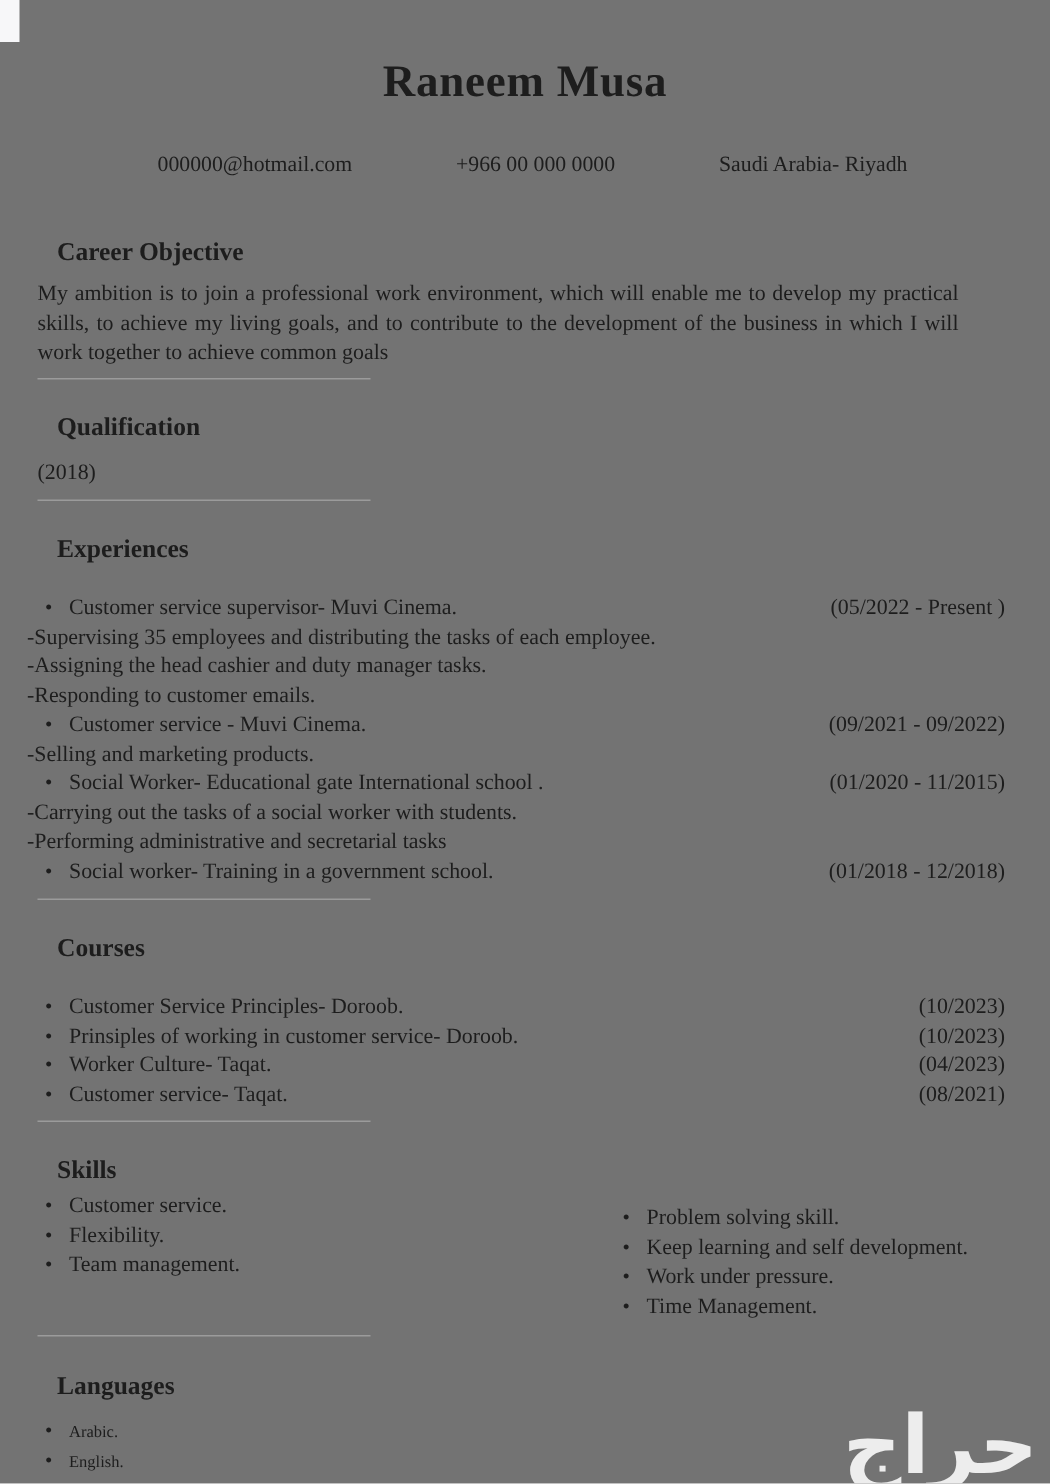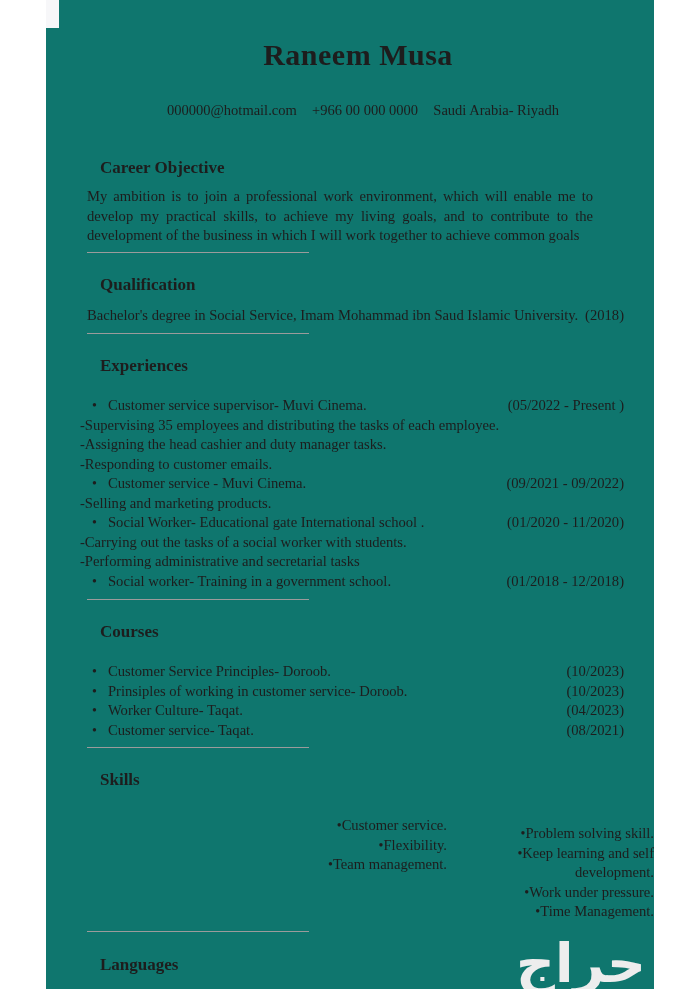--- a/index.html
+++ b/index.html
@@ -1,26 +1,25 @@
 <!DOCTYPE html>
 <html><head>
 <meta charset="utf-8">
 <style>
   * { margin: 0; padding: 0; box-sizing: border-box; }
   html, body { background: #ffffff; }
   .page {
     position: relative;
-    width: 608px;
+    width: 700px;
     height: 989px;
     margin: 0 auto;
-    background: #0f766e;
+    background: #737373;
     overflow: hidden;
     font-family: "Liberation Serif", "DejaVu Serif", serif;
     color: #1d1d1d;
-    padding-left: 16px;
   }
   .corner-artifact {
     position: absolute;
     left: 0; top: 0;
     width: 13px; height: 28px;
     background: #f7f7f9;
   }
   .resume-title {
     padding-top: 38px;
     text-align: center;
@@ -87,22 +86,21 @@
     display: inline-block;
     width: 16px;
     font-size: 14px;
   }
   .item-row .li-text.dash {
     padding-left: 18px;
   }
   .date { white-space: nowrap; }
   .skills-cols {
     display: flex;
-    margin-top: 27px;
-    text-align: right;
+    margin-top: 6px;
   }
   .skills-col-left  { flex: 0 0 385px; }
   .skills-col-right { flex: 1; padding-top: 8px; }
   .skill-row {
     font-size: 14.6px;
     line-height: 19.5px;
   }
   .skills-col-left  .skill-row .li-text.bullet { padding-left: 30px; }
   .skills-col-right .skill-row .li-text.bullet { padding-left: 30px; }
   .lang-list { margin-top: 12px; }
@@ -136,21 +134,20 @@
     <span>+966 00 000 0000</span>
     <span>Saudi Arabia- Riyadh</span>
   </div>
 
   <div class="section-heading mt-career">Career Objective</div>
   <p class="objective-text">My ambition is to join a professional work environment, which will enable me to develop my practical skills, to achieve my living goals, and to contribute to the development of the business in which I will work together to achieve common goals</p>
   <hr class="divider d-obj">
 
   <div class="section-heading mt-section">Qualification</div>
   <div class="qual-row">
-    <span>Bachelor's degree in Social Service, Imam Mohammad ibn Saud Islamic University.</span>
     <span class="date">(2018)</span>
   </div>
   <hr class="divider d-qual">
 
   <div class="section-heading mt-section">Experiences</div>
   <div class="item-list">
     <div class="item-row">
       <span class="li-text bullet">Customer service supervisor- Muvi Cinema.</span>
       <span class="date">(05/2022 - Present )</span>
     </div>
@@ -165,21 +162,21 @@
     </div>
     <div class="item-row">
       <span class="li-text bullet">Customer service - Muvi Cinema.</span>
       <span class="date">(09/2021 - 09/2022)</span>
     </div>
     <div class="item-row">
       <span class="li-text dash">-Selling and marketing products.</span>
     </div>
     <div class="item-row">
       <span class="li-text bullet">Social Worker- Educational gate International school .</span>
-      <span class="date">(01/2020 - 11/2020)</span>
+      <span class="date">(01/2020 - 11/2015)</span>
     </div>
     <div class="item-row">
       <span class="li-text dash">-Carrying out the tasks of a social worker with  students.</span>
     </div>
     <div class="item-row">
       <span class="li-text dash">-Performing administrative and secretarial tasks</span>
     </div>
     <div class="item-row">
       <span class="li-text bullet">Social worker-  Training in a government school.</span>
       <span class="date">(01/2018 - 12/2018)</span>

